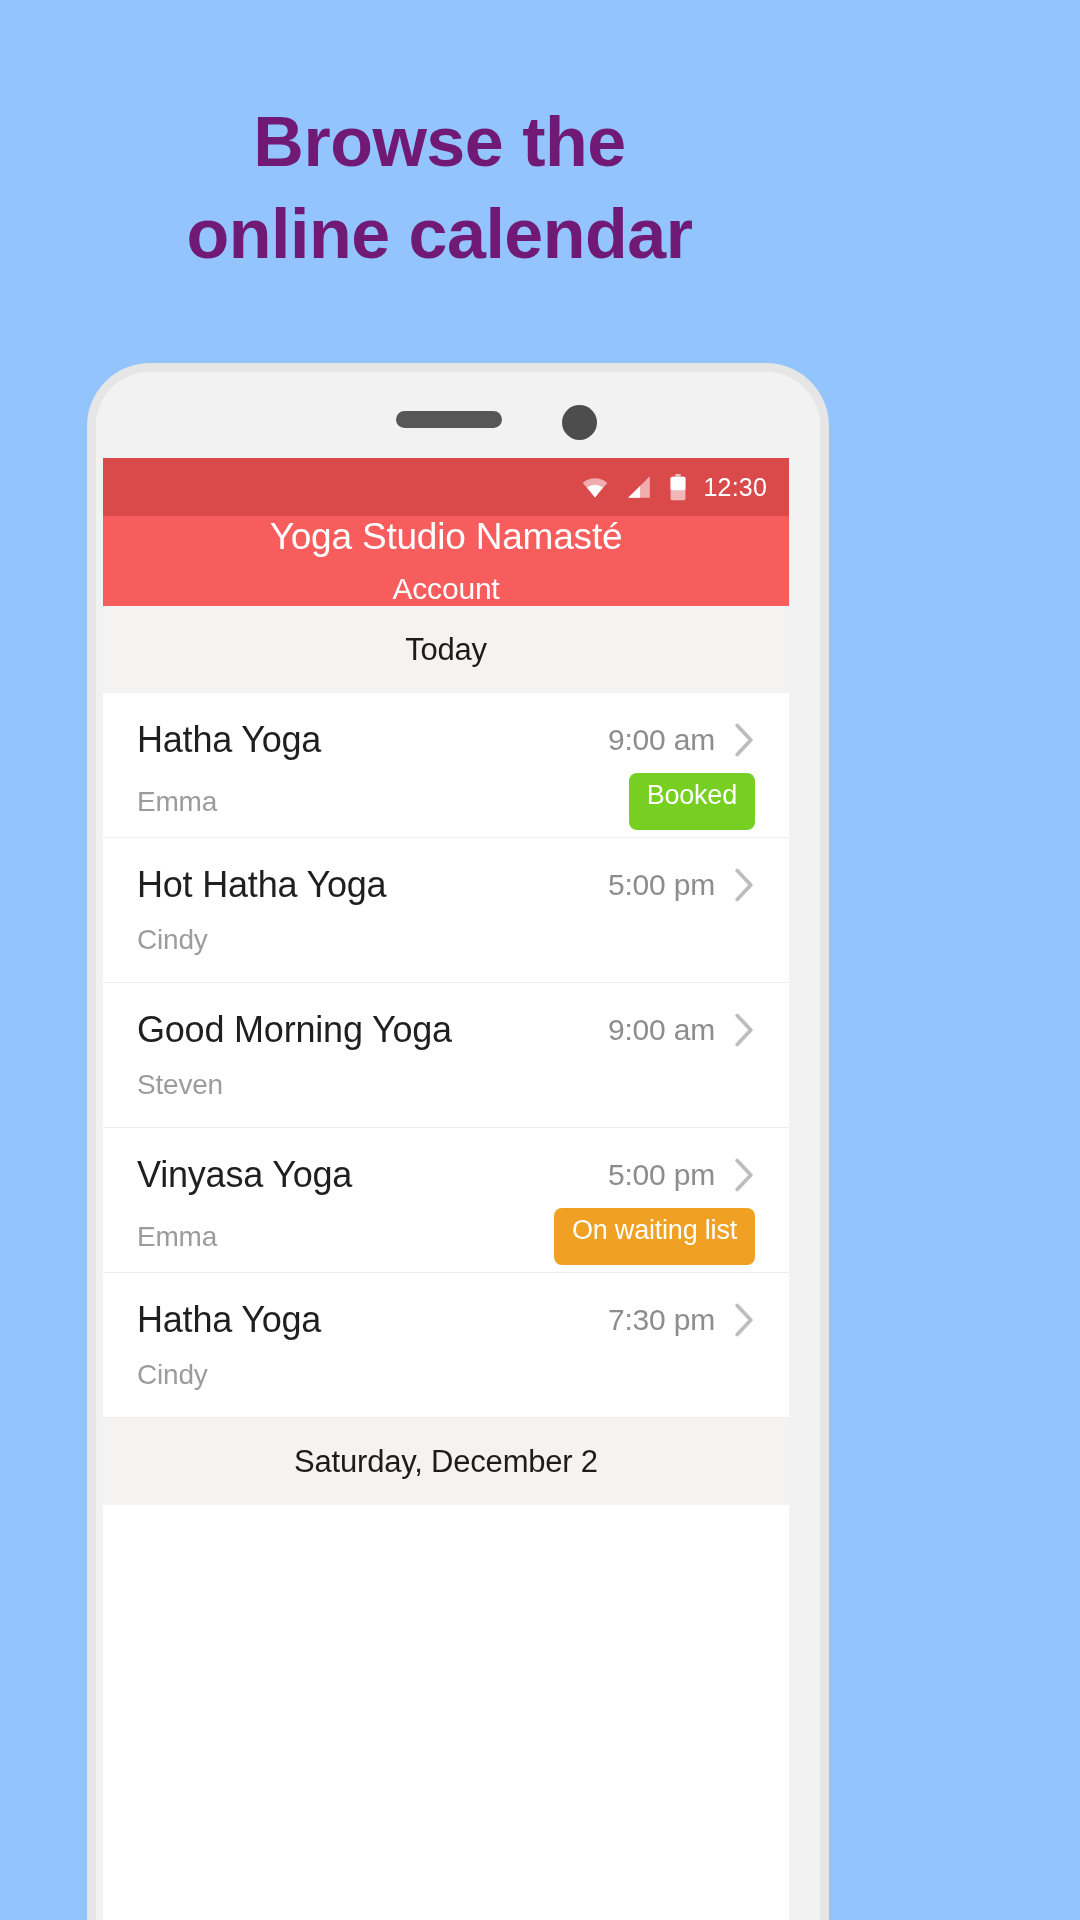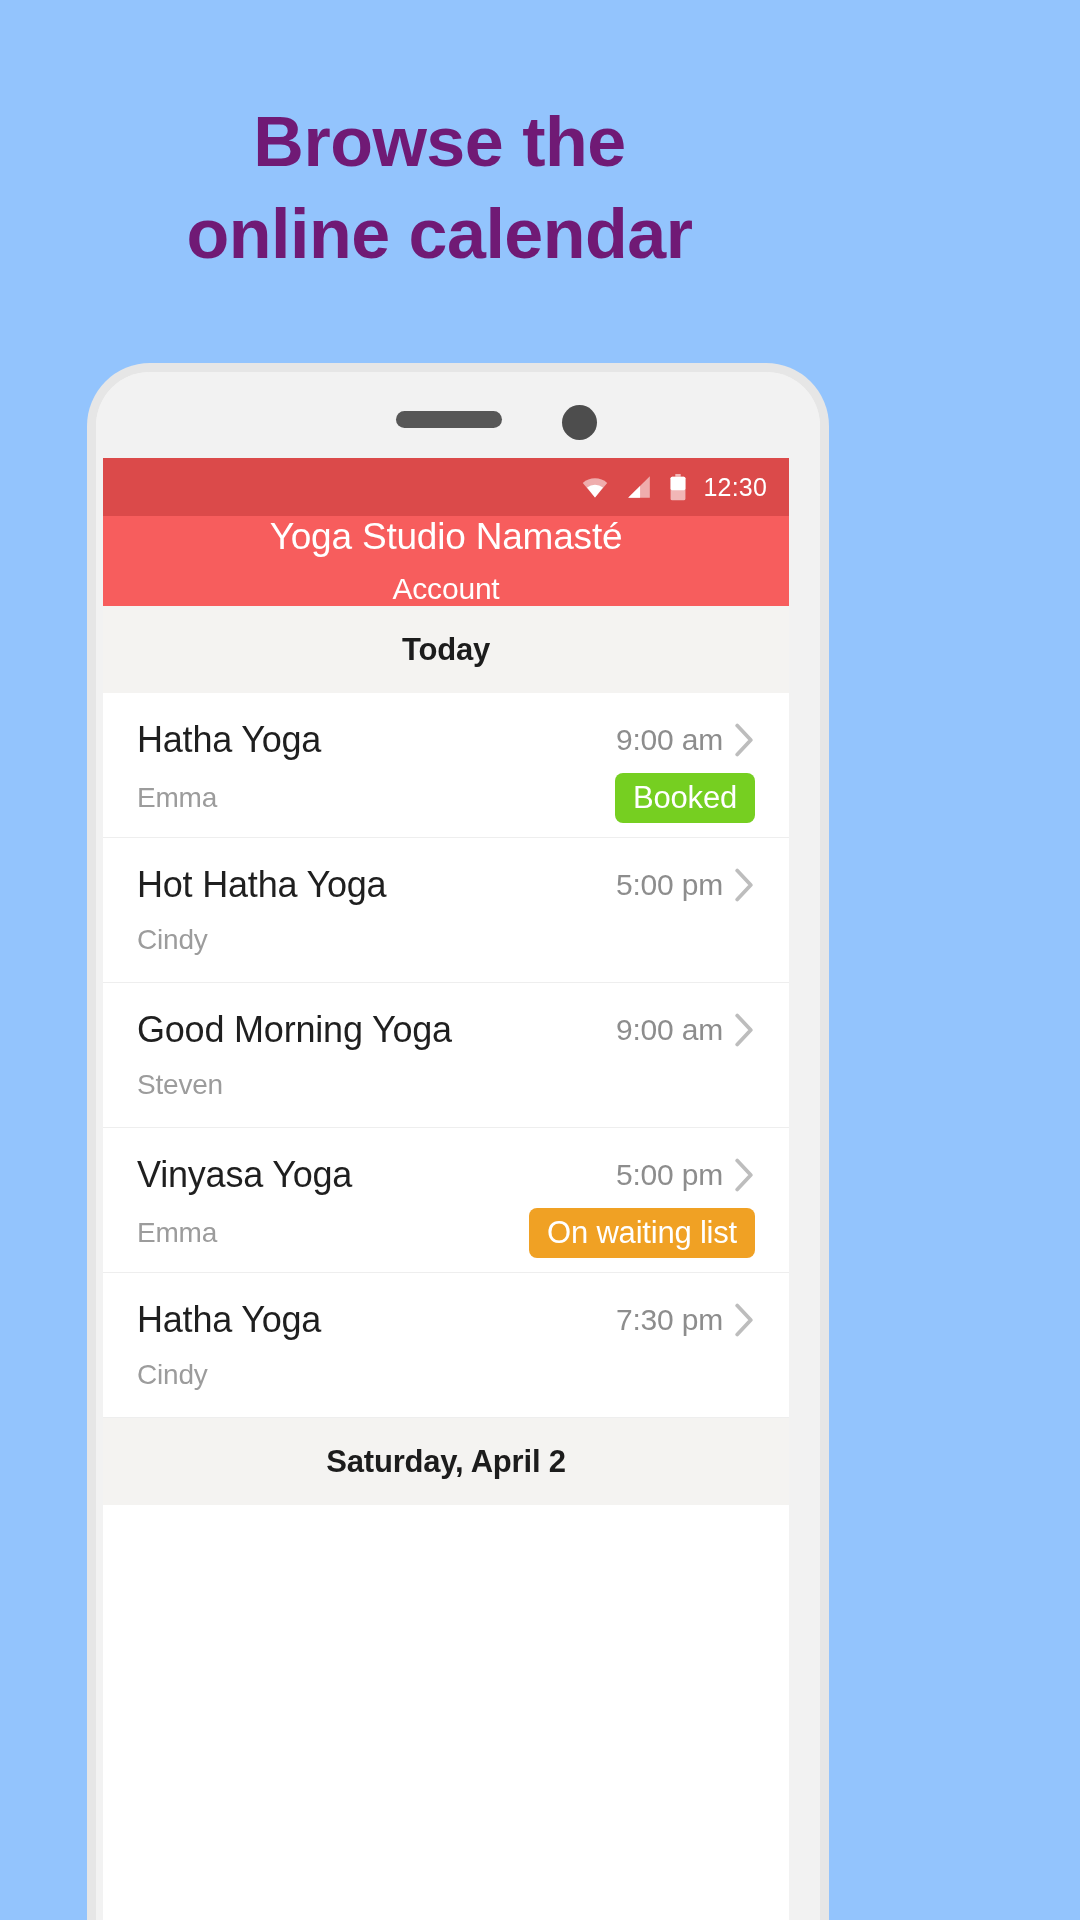--- a/index.html
+++ b/index.html
@@ -128,21 +128,21 @@
   .list { background: #ffffff; }
 
   .section-header {
     background: #f4f3f1;
     height: 87px;
     display: flex;
     align-items: center;
     justify-content: center;
     color: #1c1c1c;
     font-size: 31px;
-    font-weight: bold;
+    font-weight: normal;
     letter-spacing: -0.2px;
   }
 
   .class-row {
     background: #ffffff;
     padding: 26px 34px 26px 34px;
     box-sizing: border-box;
     border-bottom: 1px solid #eeeeee;
     position: relative;
     height: 145px;
@@ -153,21 +153,21 @@
     justify-content: space-between;
   }
   .class-name {
     font-size: 36px;
     color: #1f1f1f;
     letter-spacing: -0.2px;
   }
   .row-right {
     display: flex;
     align-items: center;
-    gap: 10px;
+    gap: 18px;
   }
   .class-time {
     font-size: 30px;
     color: #8d8d8d;
     letter-spacing: -0.2px;
   }
   .chevron {
     width: 22px;
     height: 34px;
     display: block;
@@ -180,22 +180,22 @@
     min-height: 44px;
   }
   .teacher {
     font-size: 28px;
     color: #9c9c9c;
     letter-spacing: -0.2px;
   }
   .badge {
     display: inline-block;
     color: #ffffff;
-    font-size: 31px;
-    padding: 9px 18px 10px 18px;
+    font-size: 27px;
+    padding: 9px 18px 21px 18px;
     border-radius: 8px;
     letter-spacing: -0.2px;
     line-height: 1;
   }
   .badge.booked { background: #76cf21; }
   .badge.waiting { background: #f0a124; }
 </style>
 </head>
 <body>
 
@@ -320,17 +320,17 @@
                 <svg class="chevron" viewBox="0 0 12 20" aria-hidden="true">
                   <path d="M2 1.5 L10 10 L2 18.5" fill="none" stroke="#bdbdbd" stroke-width="2.2" stroke-linecap="round" stroke-linejoin="round"></path>
                 </svg>
               </span>
             </span>
           </div>
           <div class="row-bottom">
             <span class="teacher">Cindy</span>
           </div>
         </div>
-        <div class="section-header">Saturday, April 2</div>
+        <div class="section-header">Saturday, December 2</div>
       </div>
 
   </div>
 </div>
 
 </body></html>

